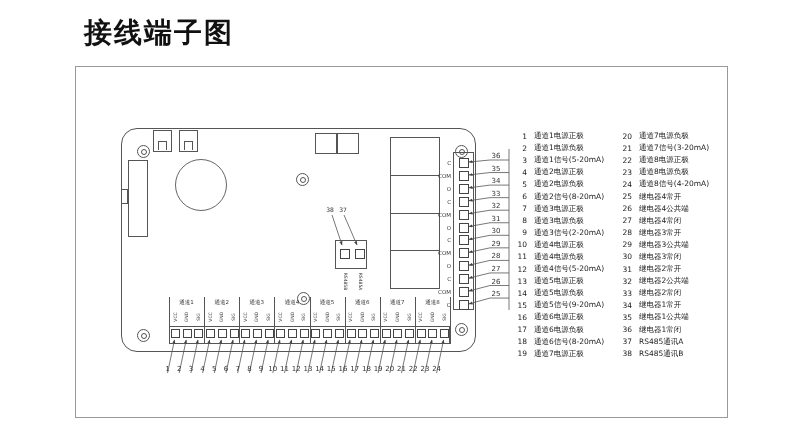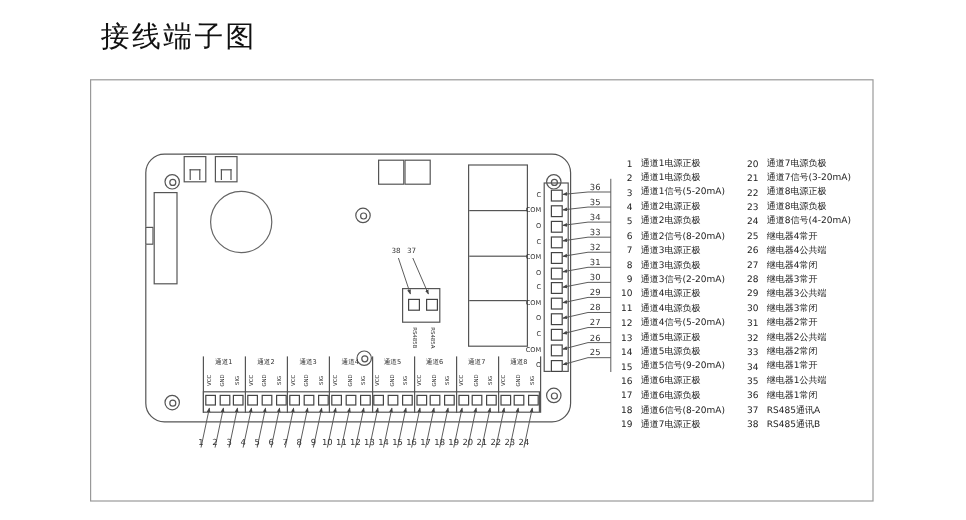--- a/index.html
+++ b/index.html
@@ -1,18 +1,18 @@
 <!DOCTYPE html>
 <html><head>
 <meta charset="utf-8">
 <style>
   html,body{margin:0;padding:0;}
   body{width:805px;height:433px;background:#ffffff;font-family:"DejaVu Sans",sans-serif;position:relative;overflow:hidden;color:#222;}
   .stage{position:absolute;left:0;top:0;width:805px;height:433px;}
-  .title{position:absolute;left:84px;top:14px;font-size:24px;font-weight:400;letter-spacing:2px;color:#111;}
+  .title{position:absolute;left:84px;top:14px;font-size:28px;font-weight:700;letter-spacing:2px;color:#111;}
   .frame{position:absolute;left:75px;top:66px;width:653px;height:352px;border:1px solid #999;box-sizing:border-box;background:#fff;}
   #leader-svg{position:absolute;left:0;top:0;width:653px;height:352px;z-index:5;pointer-events:none;}
   #leader-svg line{stroke:#555;stroke-width:0.8;}
   .board{position:absolute;left:45px;top:61px;width:355px;height:224px;border:1.2px solid #555;border-radius:16px;box-sizing:border-box;z-index:1;}
   .hole{position:absolute;width:13px;height:13px;border:1.5px solid #555;border-radius:50%;box-sizing:border-box;}
   .hole::after{content:"";position:absolute;left:2.5px;top:2.5px;width:4px;height:4px;border:1px solid #555;border-radius:50%;}
   .buzzer{position:absolute;left:53px;top:30px;width:50px;height:50px;border:1px solid #666;border-radius:50%;}
   .conn{position:absolute;width:19px;height:22px;border:1.2px solid #555;box-sizing:border-box;}
   .conn .inner{position:absolute;left:4px;top:10px;width:9px;height:9px;border:1.2px solid #555;border-bottom:none;box-sizing:border-box;}
   .leftcomp{position:absolute;left:6px;top:31px;width:20px;height:77px;border:1px solid #555;box-sizing:border-box;}

